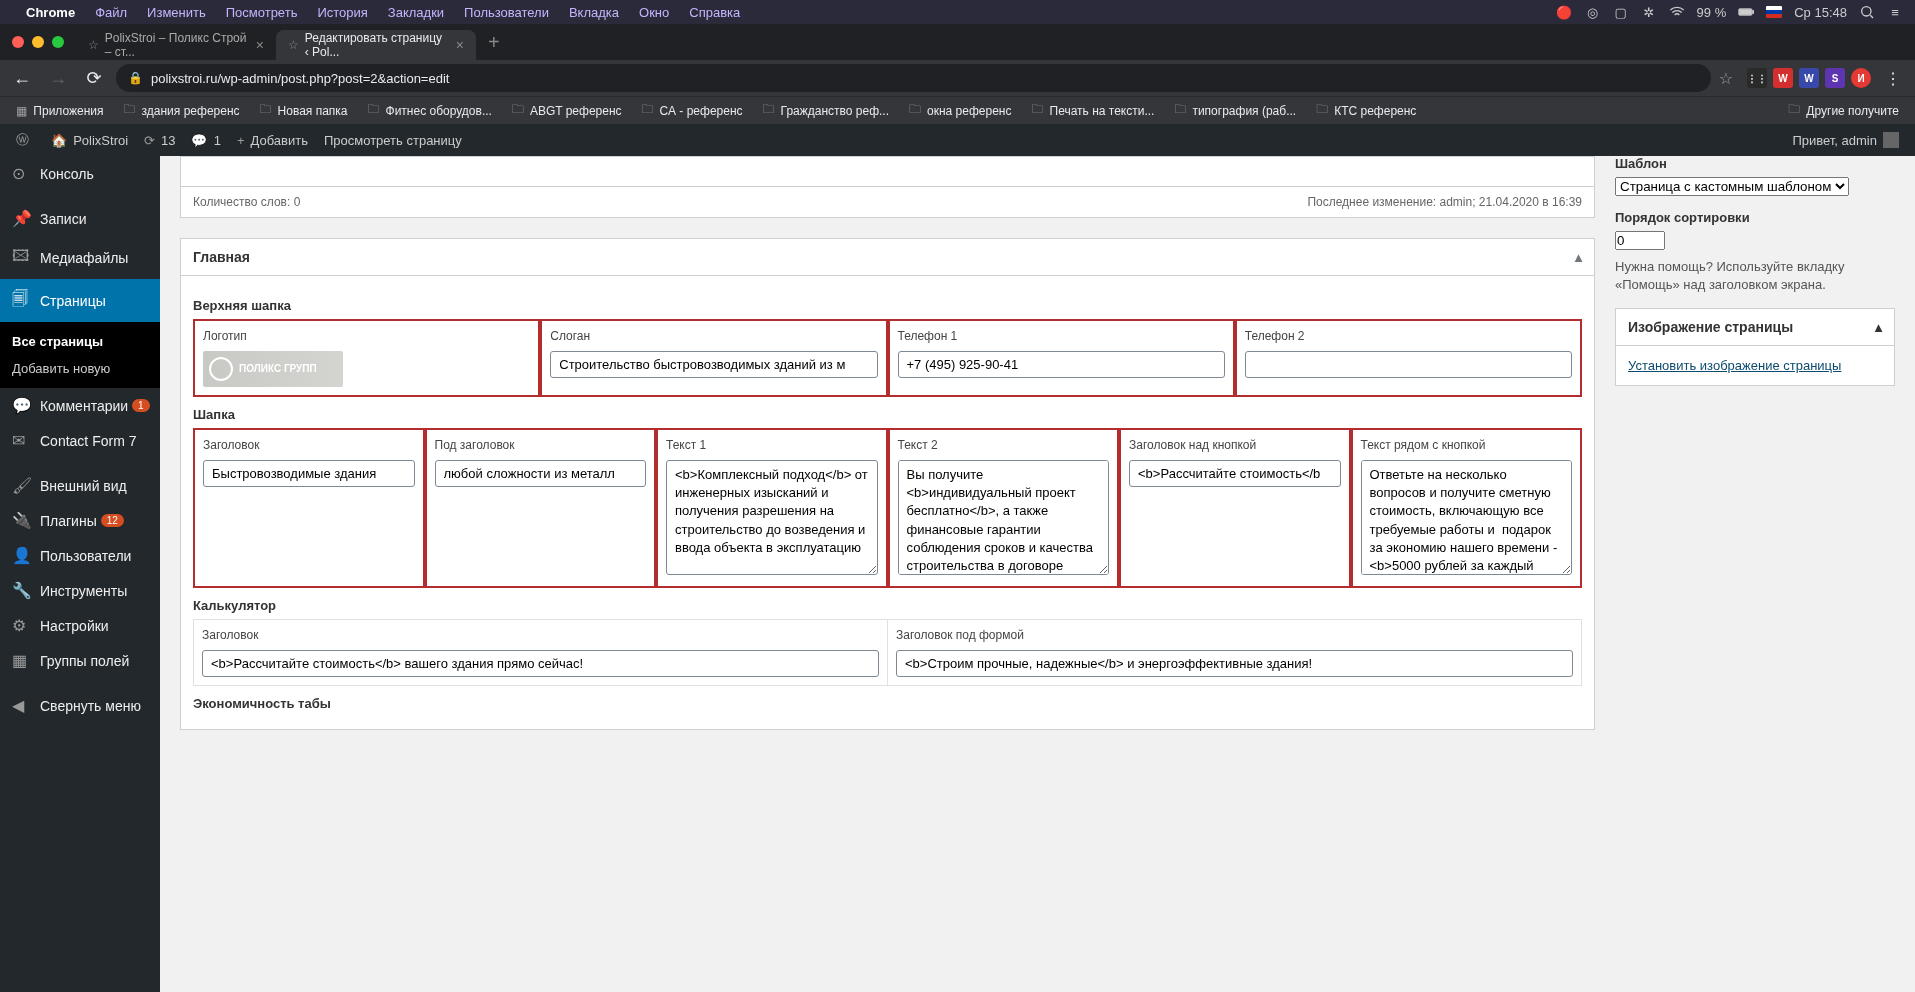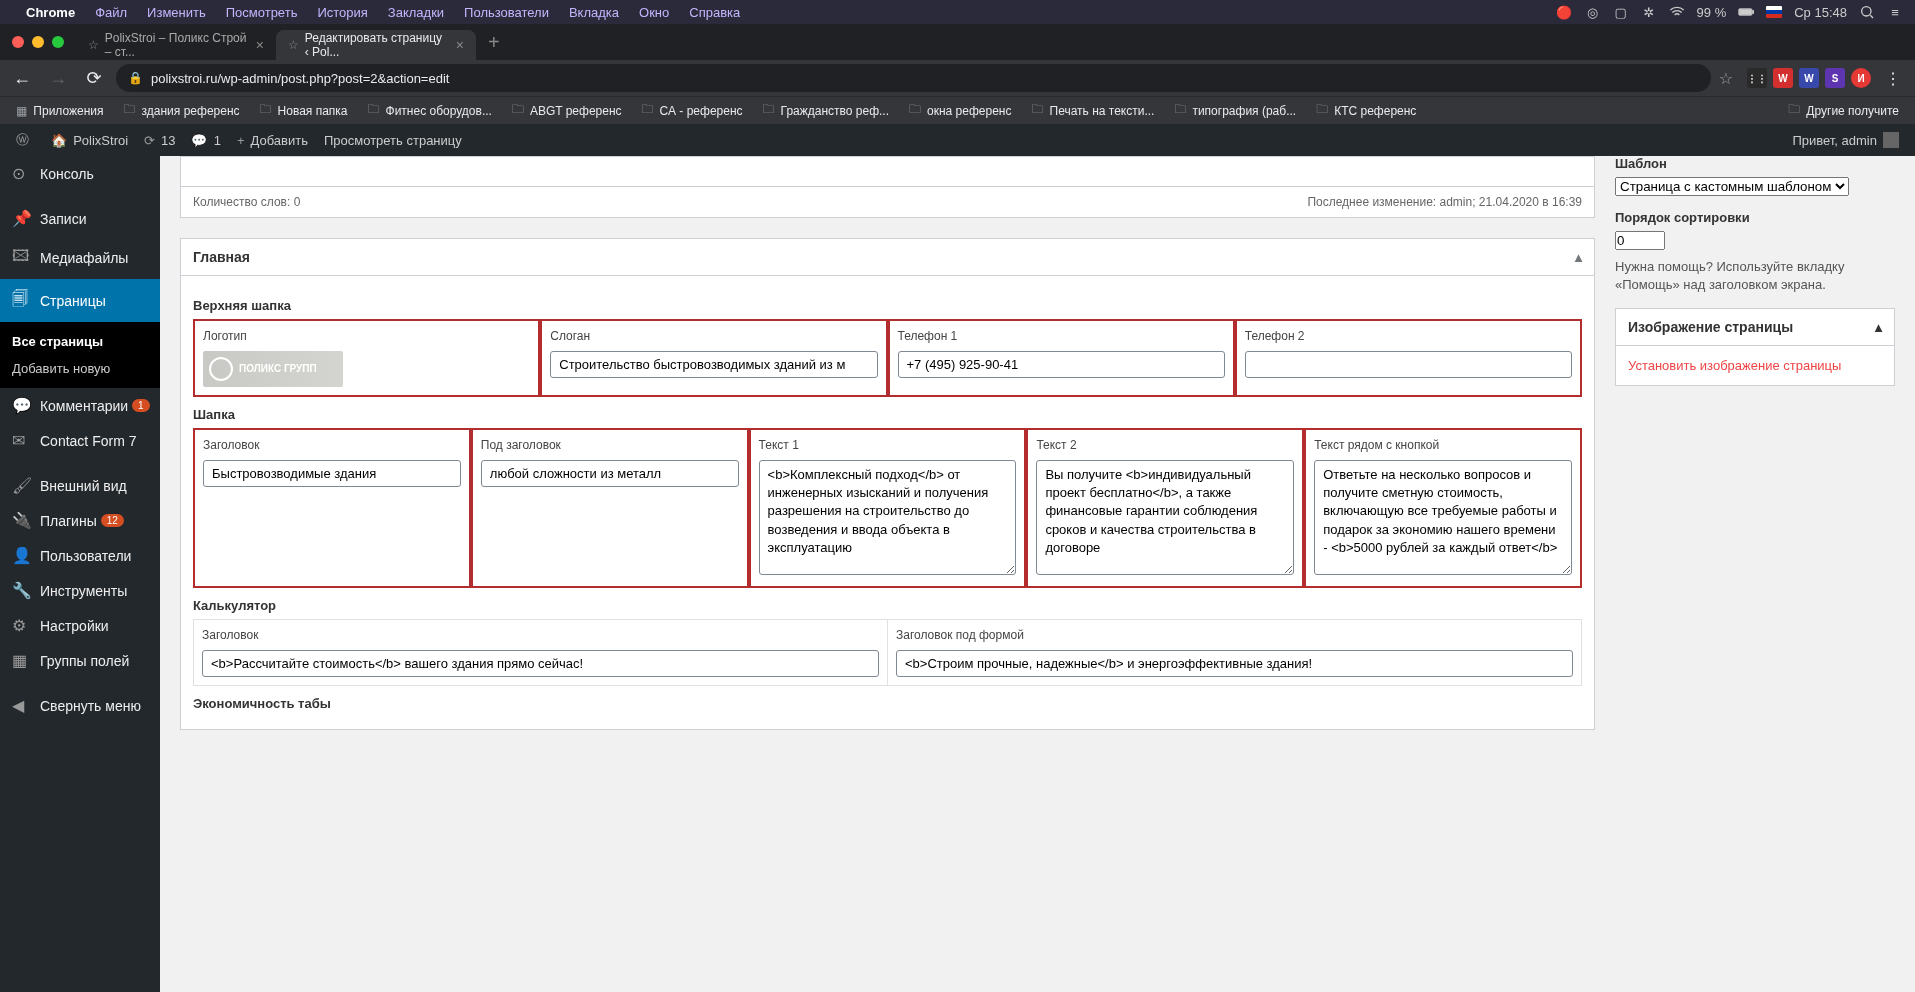--- a/index.html
+++ b/index.html
@@ -97,21 +97,21 @@
 .acf-logo .swirl { width: 24px; height: 24px; border-radius: 50%; border: 2px solid #fff; margin-right: 6px; }
 .acf-logo .txt { color: #fff; font-size: 10px; line-height: 1; font-weight: 600; }
 
 .acf-fields-row.plain .acf-field { border: 1px solid #e1e1e1; border-left: none; }
 .acf-fields-row.plain .acf-field:first-child { border-left: 1px solid #e1e1e1; }
 
 
 .side-box { background: #fff; border: 1px solid #ccd0d4; margin-bottom: 20px; }
 .side-box .sb-title { padding: 10px 12px; font-size: 14px; font-weight: 600; border-bottom: 1px solid #ccd0d4; display: flex; justify-content: space-between; }
 .side-box .sb-body { padding: 12px; font-size: 13px; }
-.side-box .link { color: #ef4444; cursor: pointer; }
+.side-box .link { color: #0c4a6e; text-decoration: underline; cursor: pointer; }
 
 .sb-section { margin-bottom: 14px; }
 .sb-section-label { font-size: 13px; font-weight: 600; margin-bottom: 6px; }
 .sb-help { color: #555; font-size: 13px; line-height: 1.4; margin-top: 8px; }
 
 
 ::-webkit-scrollbar { width: 10px; }
 ::-webkit-scrollbar-thumb { background: #bbb; border-radius: 5px; }
 
 svg { width: 16px; height: 16px; }
@@ -402,20 +402,24 @@
             </div>
             <div class="acf-field">
               <div class="acf-field-label">Текст 1</div>
               <div class="acf-input"><textarea style="">&lt;b&gt;Комплексный подход&lt;/b&gt; от инженерных изысканий и получения разрешения на строительство до возведения и ввода объекта в эксплуатацию</textarea></div>
             </div>
             <div class="acf-field">
               <div class="acf-field-label">Текст 2</div>
               <div class="acf-input"><textarea style="">Вы получите &lt;b&gt;индивидуальный проект бесплатно&lt;/b&gt;, а также финансовые гарантии соблюдения сроков и качества строительства в договоре</textarea></div>
             </div>
             <div class="acf-field">
+              <div class="acf-field-label">Заголовок над кнопкой</div>
+              <div class="acf-input"><input type="text" value="&lt;b&gt;Рассчитайте стоимость&lt;/b" style=""></div>
+            </div>
+            <div class="acf-field">
               <div class="acf-field-label">Текст рядом с кнопкой</div>
               <div class="acf-input"><textarea style="">Ответьте на несколько вопросов и получите сметную стоимость, включающую все требуемые работы и  подарок за экономию нашего времени - &lt;b&gt;5000 рублей за каждый ответ&lt;/b&gt;</textarea></div>
             </div>
           </div>
 
           <div class="acf-label">Калькулятор</div>
           <div class="acf-fields-row plain">
             <div class="acf-field">
               <div class="acf-field-label">Заголовок</div>
               <div class="acf-input"><input type="text" value="&lt;b&gt;Рассчитайте стоимость&lt;/b&gt; вашего здания прямо сейчас!" style=""></div>

